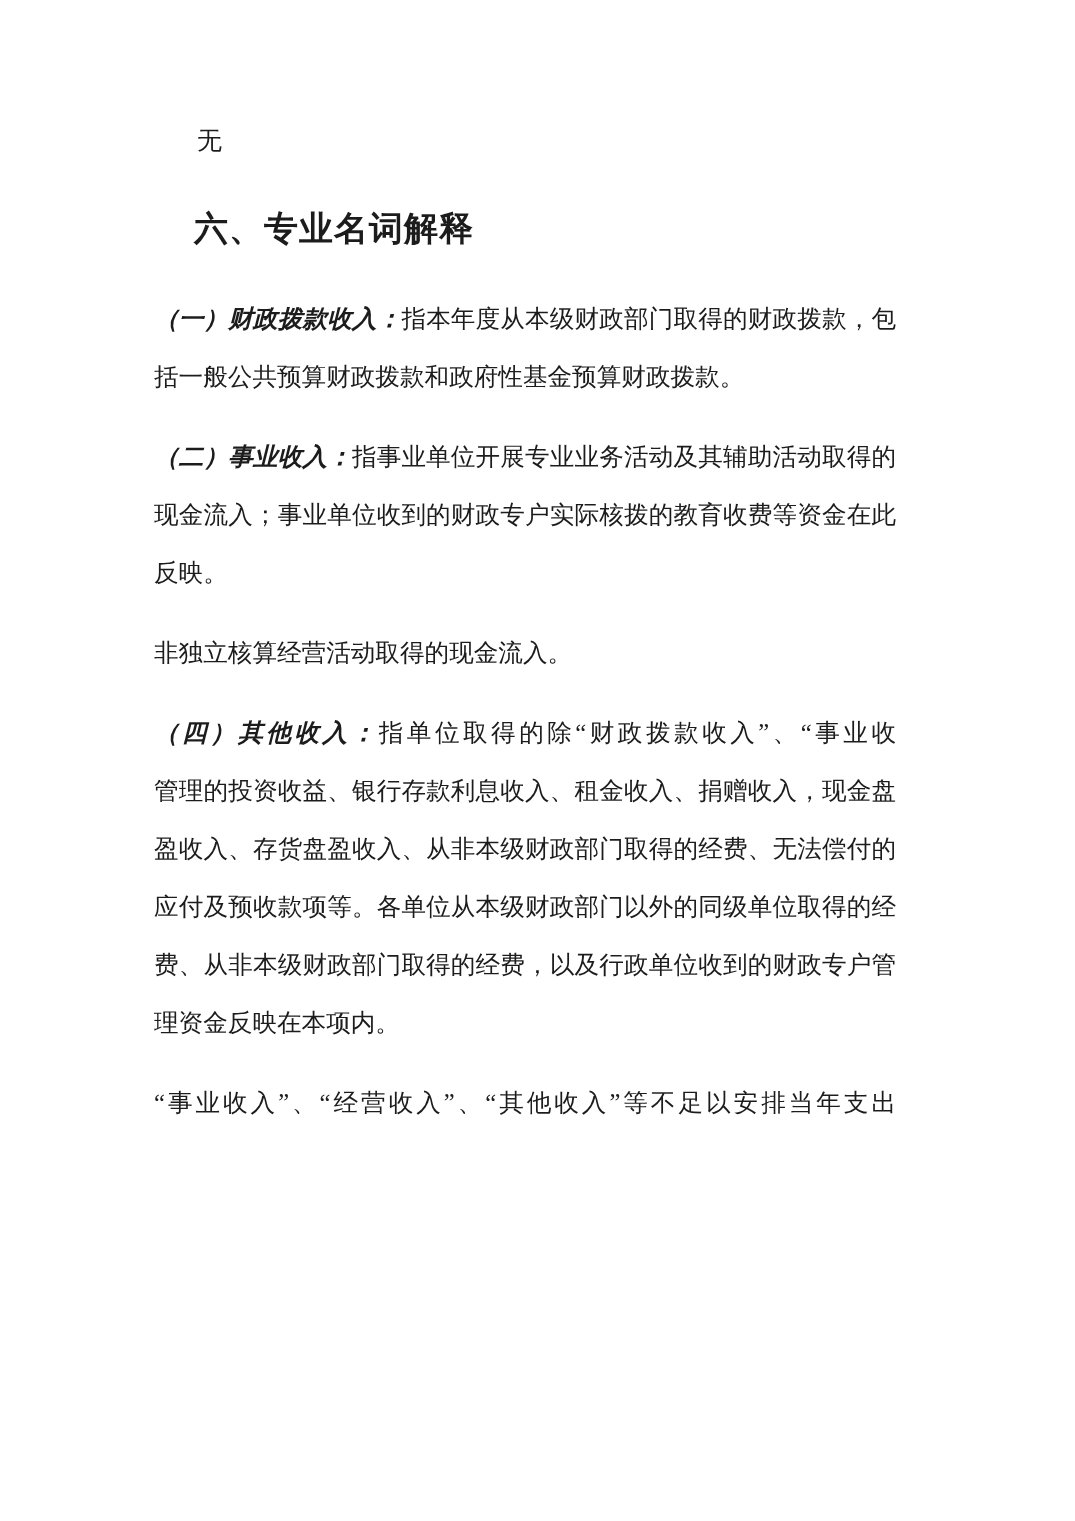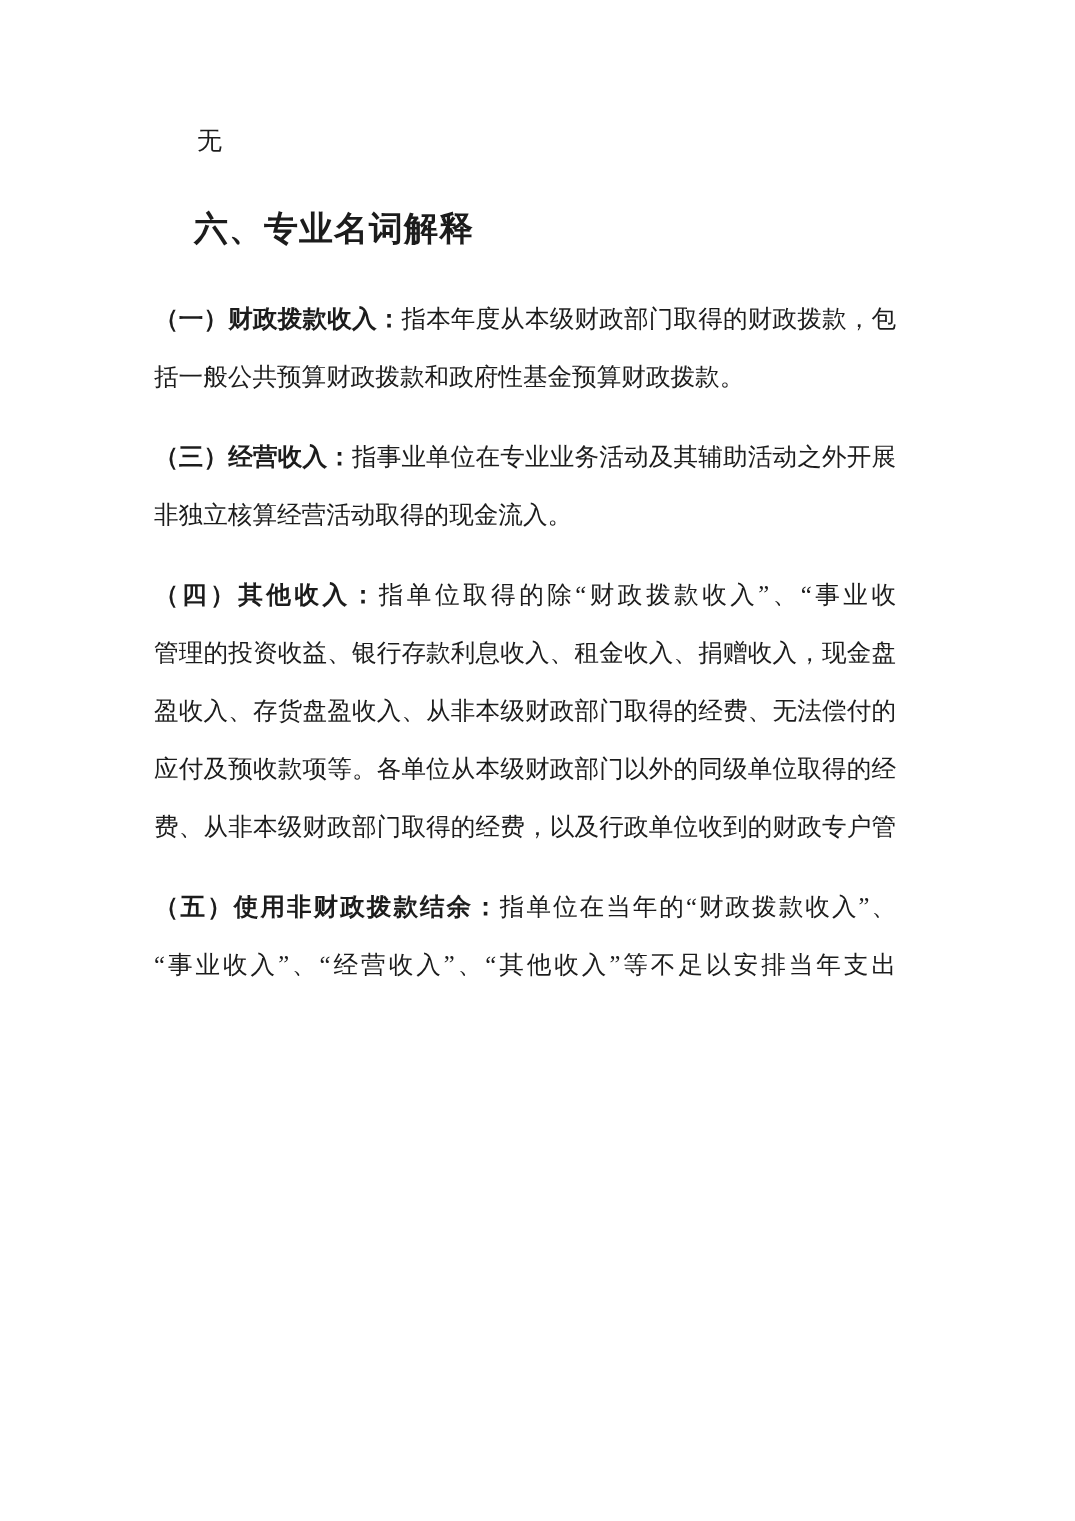--- a/index.html
+++ b/index.html
@@ -52,44 +52,49 @@
     height: 58px;
     white-space: nowrap;
     overflow: hidden;
   }
   .line.fill {
     text-align: justify;
     text-align-last: justify;
   }
   .term {
     font-weight: bold;
+    font-style: italic;
   }
 </style>
 </head>
 <body>
 
 <div class="page">
   <div class="doc">
     <div class="none-text">无</div>
     <div class="heading">六、专业名词解释</div>
     <div>
         <div class="paragraph">
           <div class="line fill"><span class="term">（一）财政拨款收入：</span>指本年度从本级财政部门取得的财政拨款，包</div>
           <div class="line">括一般公共预算财政拨款和政府性基金预算财政拨款。</div>
         </div>
         <div class="paragraph">
-          <div class="line fill"><span class="term">（三）经营收入：</span>指事业单位在专业业务活动及其辅助活动之外开展</div>
+          <div class="line fill"><span class="term">（二）事业收入：</span>指事业单位开展专业业务活动及其辅助活动取得的</div>
+          <div class="line fill">现金流入；事业单位收到的财政专户实际核拨的教育收费等资金在此</div>
+          <div class="line">反映。</div>
+        </div>
+        <div class="paragraph">
           <div class="line">非独立核算经营活动取得的现金流入。</div>
         </div>
         <div class="paragraph">
           <div class="line fill"><span class="term">（四）其他收入：</span>指单位取得的除“财政拨款收入”、“事业收</div>
           <div class="line fill">管理的投资收益、银行存款利息收入、租金收入、捐赠收入，现金盘</div>
           <div class="line fill">盈收入、存货盘盈收入、从非本级财政部门取得的经费、无法偿付的</div>
           <div class="line fill">应付及预收款项等。各单位从本级财政部门以外的同级单位取得的经</div>
           <div class="line fill">费、从非本级财政部门取得的经费，以及行政单位收到的财政专户管</div>
+          <div class="line">理资金反映在本项内。</div>
         </div>
         <div class="paragraph">
-          <div class="line fill"><span class="term">（五）使用非财政拨款结余：</span>指单位在当年的“财政拨款收入”、</div>
           <div class="line fill">“事业收入”、“经营收入”、“其他收入”等不足以安排当年支出</div>
         </div>
       </div>
   </div>
 </div>
 
 </body></html>

